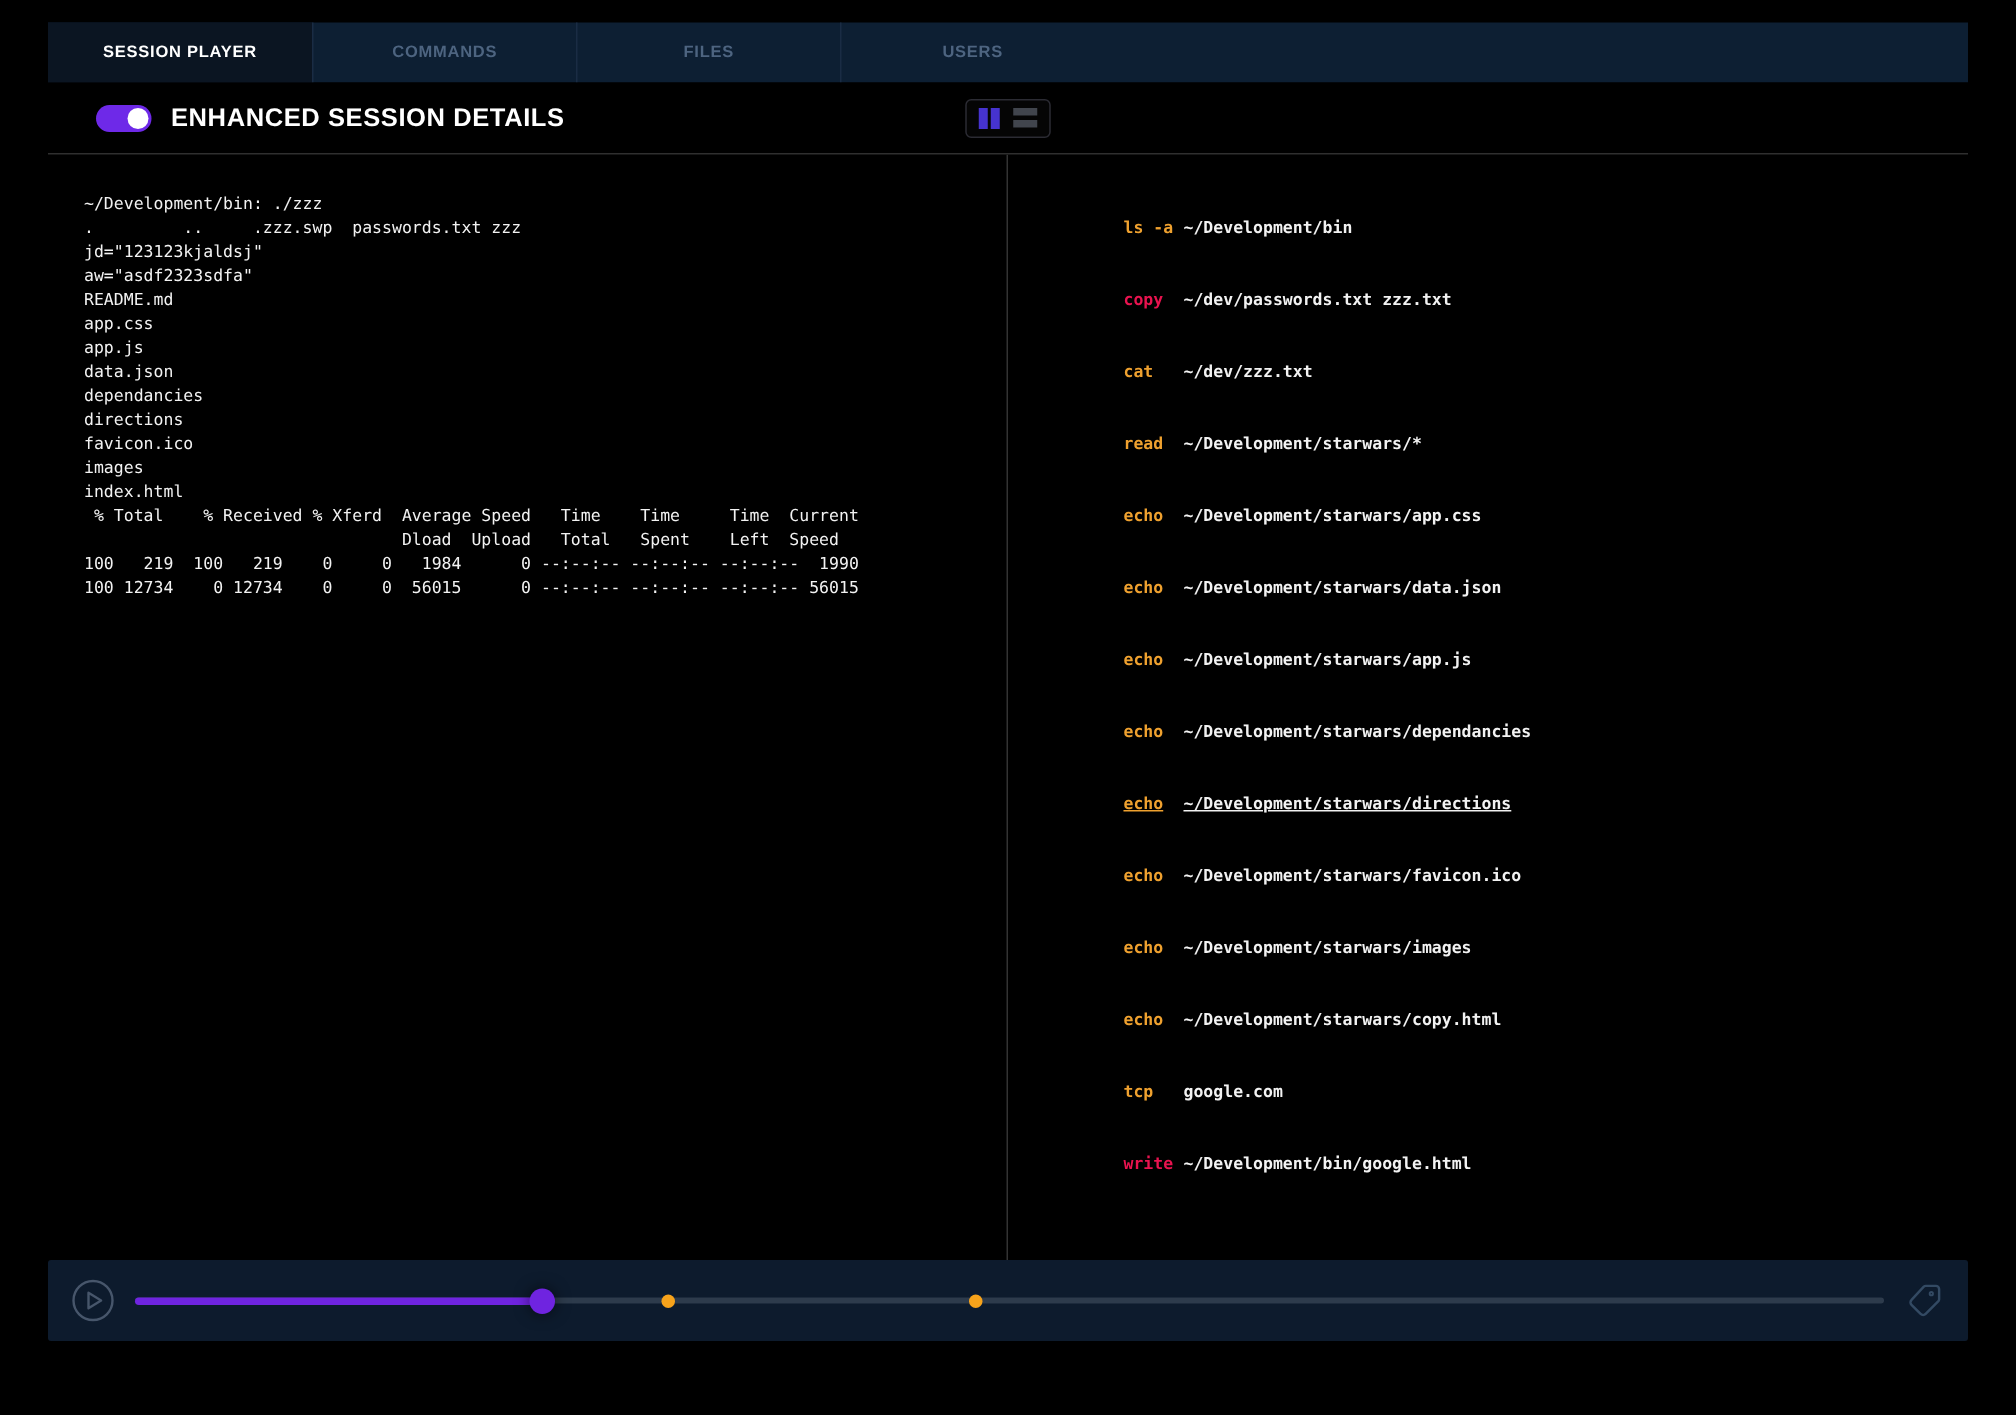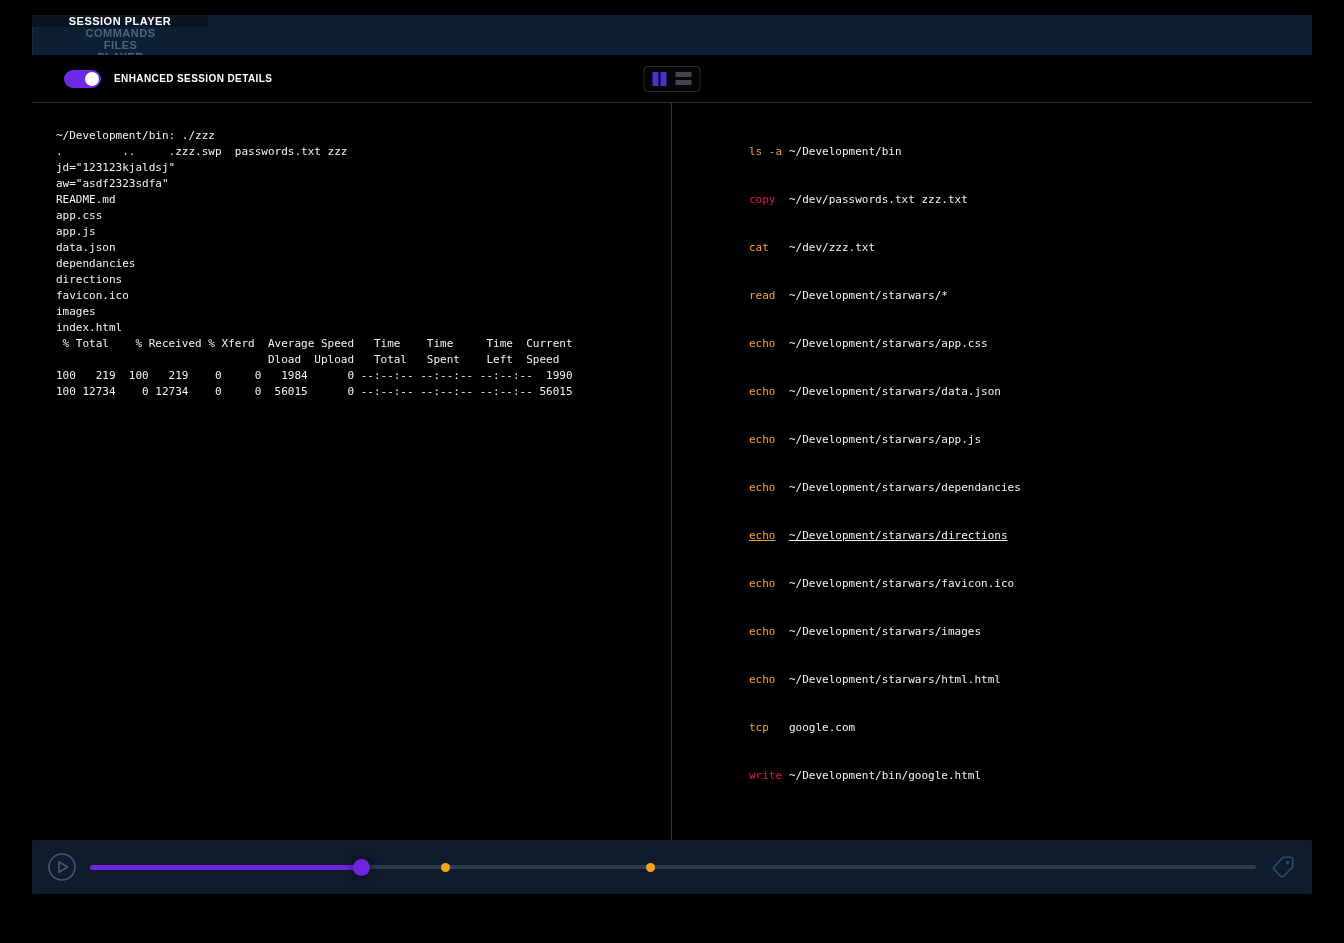--- a/index.html
+++ b/index.html
@@ -1,50 +1,50 @@
 <!DOCTYPE html>
 <html><head>
 <meta charset="utf-8">
 <style>
   * { margin:0; padding:0; box-sizing:border-box; }
   html,body { width:1344px; height:943px; background:#000; overflow:hidden;
               font-family:"Liberation Sans", sans-serif; }
   .shell { position:absolute; left:32px; top:15px; width:1280px; }
 
   
-  .tabbar { display:flex; height:40px; background:#0d1f33;flex-direction:column; }
+  .tabbar { display:flex; height:40px; background:#0d1f33; }
   .tab { width:176px; display:flex; align-items:center; justify-content:center;
          font-size:11px; font-weight:700; letter-spacing:0.5px; color:#4d6480;
          cursor:pointer; }
   .tab + .tab { border-left:1px solid #1a2c44; }
   .tab.active { background:#0b1522; color:#ffffff; }
 
   
   .toolbar { position:relative; height:48px; display:flex; align-items:center;
              background:#000; border-bottom:1px solid #2f2f2f; }
   .toggle-wrap { display:flex; align-items:center; margin-left:32px; }
   .toggle { width:37px; height:18px; border-radius:9px; background:#6e29e8;
             position:relative; cursor:pointer; }
   .toggle .knob { position:absolute; right:2px; top:2px; width:14px; height:14px;
                   border-radius:50%; background:#fff; }
-  .toggle-label { margin-left:13px; font-size:10px; font-weight:600; color:#fff;
+  .toggle-label { margin-left:13px; font-size:17px; font-weight:600; color:#fff;
                   letter-spacing:0.4px; }
   .view-switch { position:absolute; left:50%; transform:translateX(-50%);
                  display:flex; align-items:center; gap:9px; border:1px solid #2b2b33;
                  border-radius:4px; padding:5px 8px; background:#050505; }
   .vbtn { display:flex; gap:2px; cursor:pointer; align-items:center; }
   .vbtn .vbar { width:6px; height:14px; background:#4633cf; }
   .vbtn.rows { flex-direction:column; gap:3px; }
   .vbtn.rows .hbar { width:16px; height:5px; background:#41454d; }
 
   
   .main { display:flex; height:737px; background:#000; }
   .panel-left { width:640px; border-right:1px solid #333; padding:25px 0 16px 24px;
                 overflow:hidden; }
-  .panel-right { flex:1; padding:25px 0 12px 24px; overflow:hidden; }
+  .panel-right { flex:1; padding:25px 0 12px 24px; overflow:hidden;font-weight:bold; }
   pre.term { font-family:"DejaVu Sans Mono", monospace; font-size:11px;
              line-height:16px; color:#f2f2f2; white-space:pre; }
   .cmd-row { font-family:"DejaVu Sans Mono", monospace; font-size:11px;
              line-height:16px; white-space:pre; cursor:pointer; }
   .cmd-row .cmd { display:inline-block; width:40px; }
   .cmd-row .cmd.warn { color:#efa12f; }
   .cmd-row .cmd.danger { color:#e8134f; }
   .cmd-row .arg { color:#f2f2f2; }
   .cmd-row.underline .cmd, .cmd-row.underline .arg { text-decoration:underline; }
 
@@ -78,21 +78,21 @@
     <div class="tab">
       <span class="tab-label">COMMANDS</span>
     </div>
 
     <div class="tab">
       <span class="tab-label">FILES</span>
     </div>
 
 
     <div class="tab">
-      <span class="tab-label">PLAYER</span>
+      <span class="tab-label">USERS</span>
     </div>
   </div>
 
   <div class="toolbar">
     <div class="toggle-wrap">
       <div class="toggle">
         <div class="knob"></div>
       </div>
       <span class="toggle-label">ENHANCED SESSION DETAILS</span>
     </div>
@@ -168,21 +168,21 @@
 
       <div class="cmd-row">
         <span class="cmd warn">echo</span><span class="arg">~/Development/starwars/favicon.ico</span>
       </div>
 
       <div class="cmd-row">
         <span class="cmd warn">echo</span><span class="arg">~/Development/starwars/images</span>
       </div>
 
       <div class="cmd-row">
-        <span class="cmd warn">echo</span><span class="arg">~/Development/starwars/html.html</span>
+        <span class="cmd warn">echo</span><span class="arg">~/Development/starwars/copy.html</span>
       </div>
 
       <div class="cmd-row">
         <span class="cmd warn">tcp</span><span class="arg">google.com</span>
       </div>
 
       <div class="cmd-row">
         <span class="cmd danger">write</span><span class="arg">~/Development/bin/google.html</span>
       </div>
     </div>

